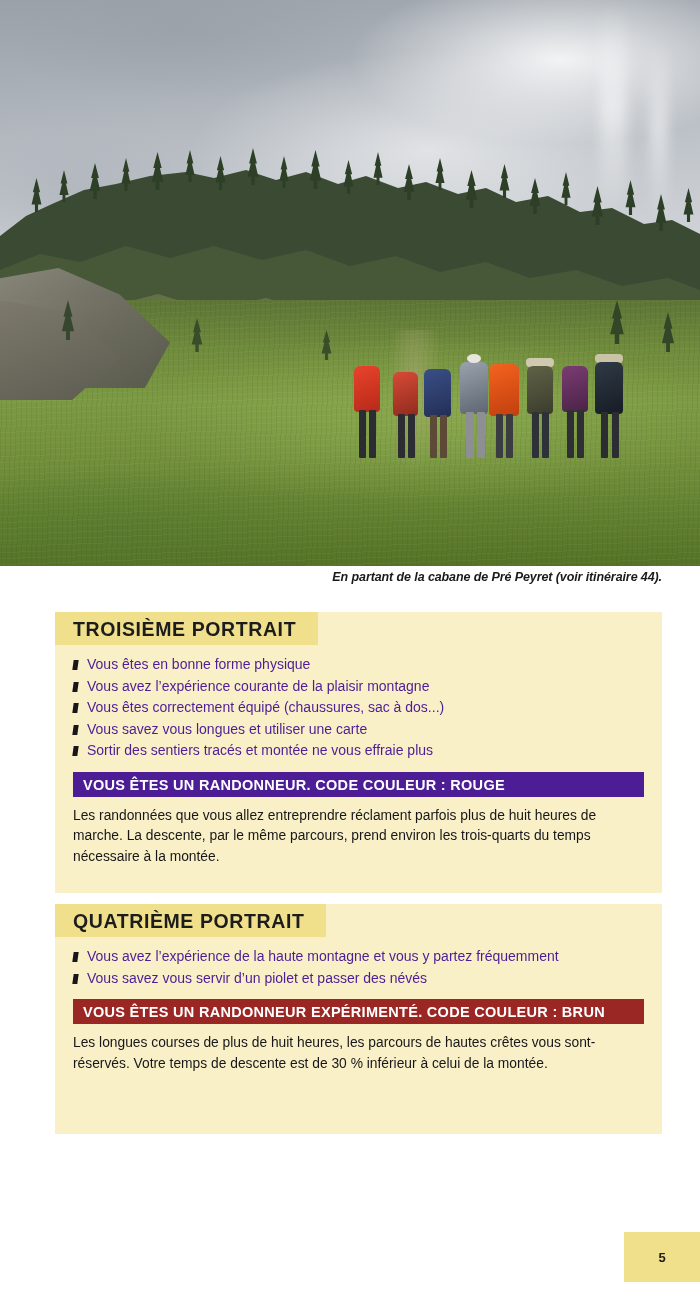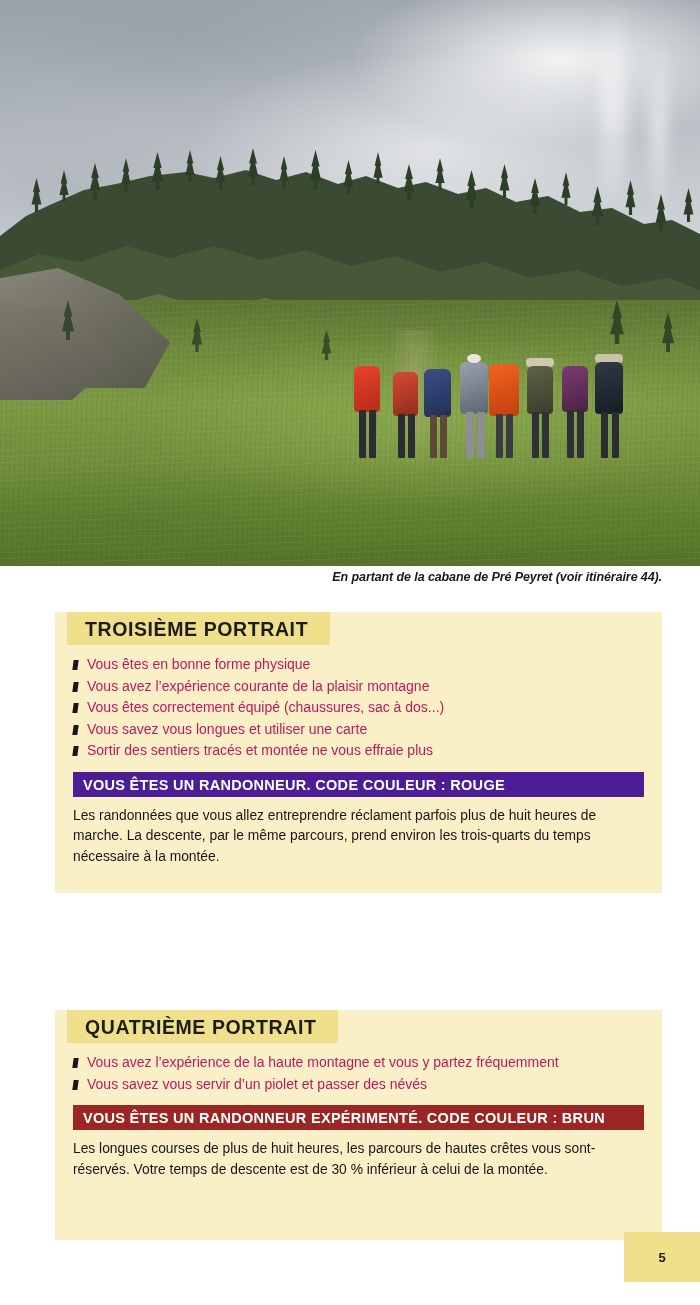--- a/index.html
+++ b/index.html
@@ -127,31 +127,31 @@
     display: inline-block;
     background: #f0e08c;
     font-size: 19.5px;
     font-weight: bold;
     letter-spacing: 0.6px;
     color: #1c1c1c;
     padding: 7px 22px 6px 18px;
     margin: 0;
     line-height: 1.05;
   }
-  .head-row { line-height: 0; margin-left: 12px; }
+  .head-row { line-height: 0; }
   ul.bullets {
     list-style: none;
     margin: 9px 0 0 0;
     padding: 0 18px 0 18px;
   }
   ul.bullets li {
     position: relative;
     font-size: 14px;
     line-height: 20.5px;
-    color: #be185d;
+    color: #4c1d95;
     padding-left: 14px;
     margin-bottom: 1px;
   }
   ul.bullets li::before {
     content: "";
     position: absolute;
     left: 0; top: 6px;
     width: 5px; height: 10px;
     background: #17171a;
     transform: skewX(-8deg);
@@ -311,21 +311,21 @@
     <li>Vous avez l’expérience courante de la plaisir montagne</li>
     <li>Vous êtes correctement équipé (chaussures, sac à dos...)</li>
     <li>Vous savez vous longues et utiliser une carte</li>
     <li>Sortir des sentiers tracés et montée ne vous effraie plus</li>
   </ul>
   <div class="banner red">VOUS ÊTES UN RANDONNEUR. CODE COULEUR : ROUGE</div>
   <p class="body-par">Les randonnées que vous allez entreprendre réclament parfois plus de huit heures de marche. La descente, par le même parcours, prend environ les trois-quarts du temps nécessaire à la montée.</p>
   <div class="block-pad"></div>
 </div>
 
-<div class="block" style="top:1010px;">
+<div class="block" style="top:904px;">
   <div class="head-row">
     <h2 class="block-head">QUATRIÈME PORTRAIT</h2>
   </div>
   <ul class="bullets">
     <li>Vous avez l’expérience de la haute montagne et vous y partez fréquemment</li>
     <li>Vous savez vous servir d’un piolet et passer des névés</li>
   </ul>
   <div class="banner brown">VOUS ÊTES UN RANDONNEUR EXPÉRIMENTÉ. CODE COULEUR : BRUN</div>
   <p class="body-par">Les longues courses de plus de huit heures, les parcours de hautes crêtes vous sont-réservés. Votre temps de descente est de 30 % inférieur à celui de la montée.</p>
   <div class="block-pad" style="height:60px;"></div>

